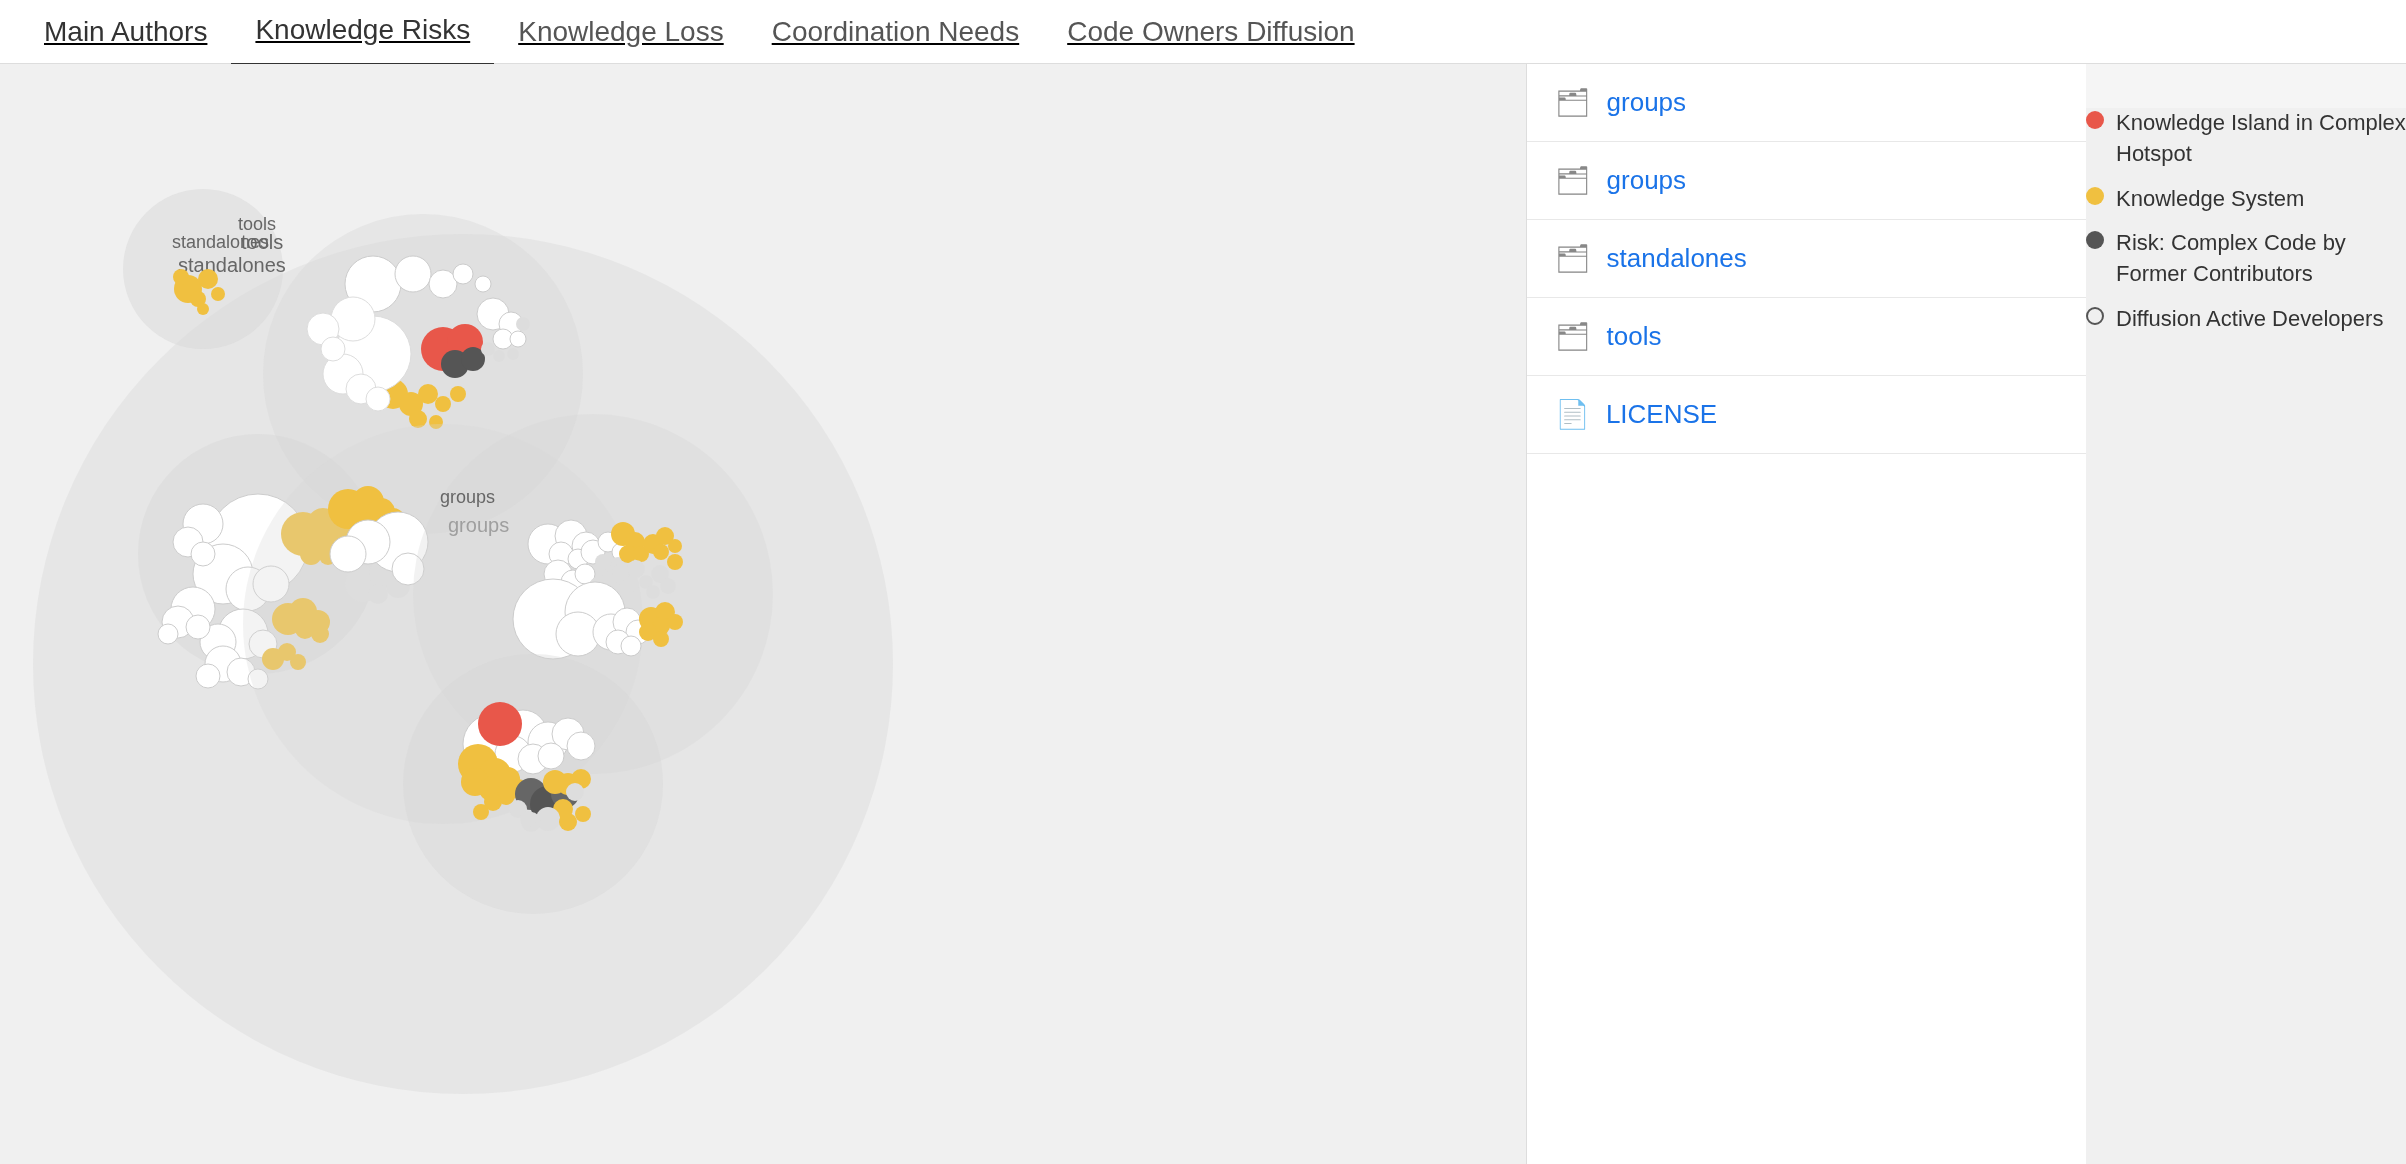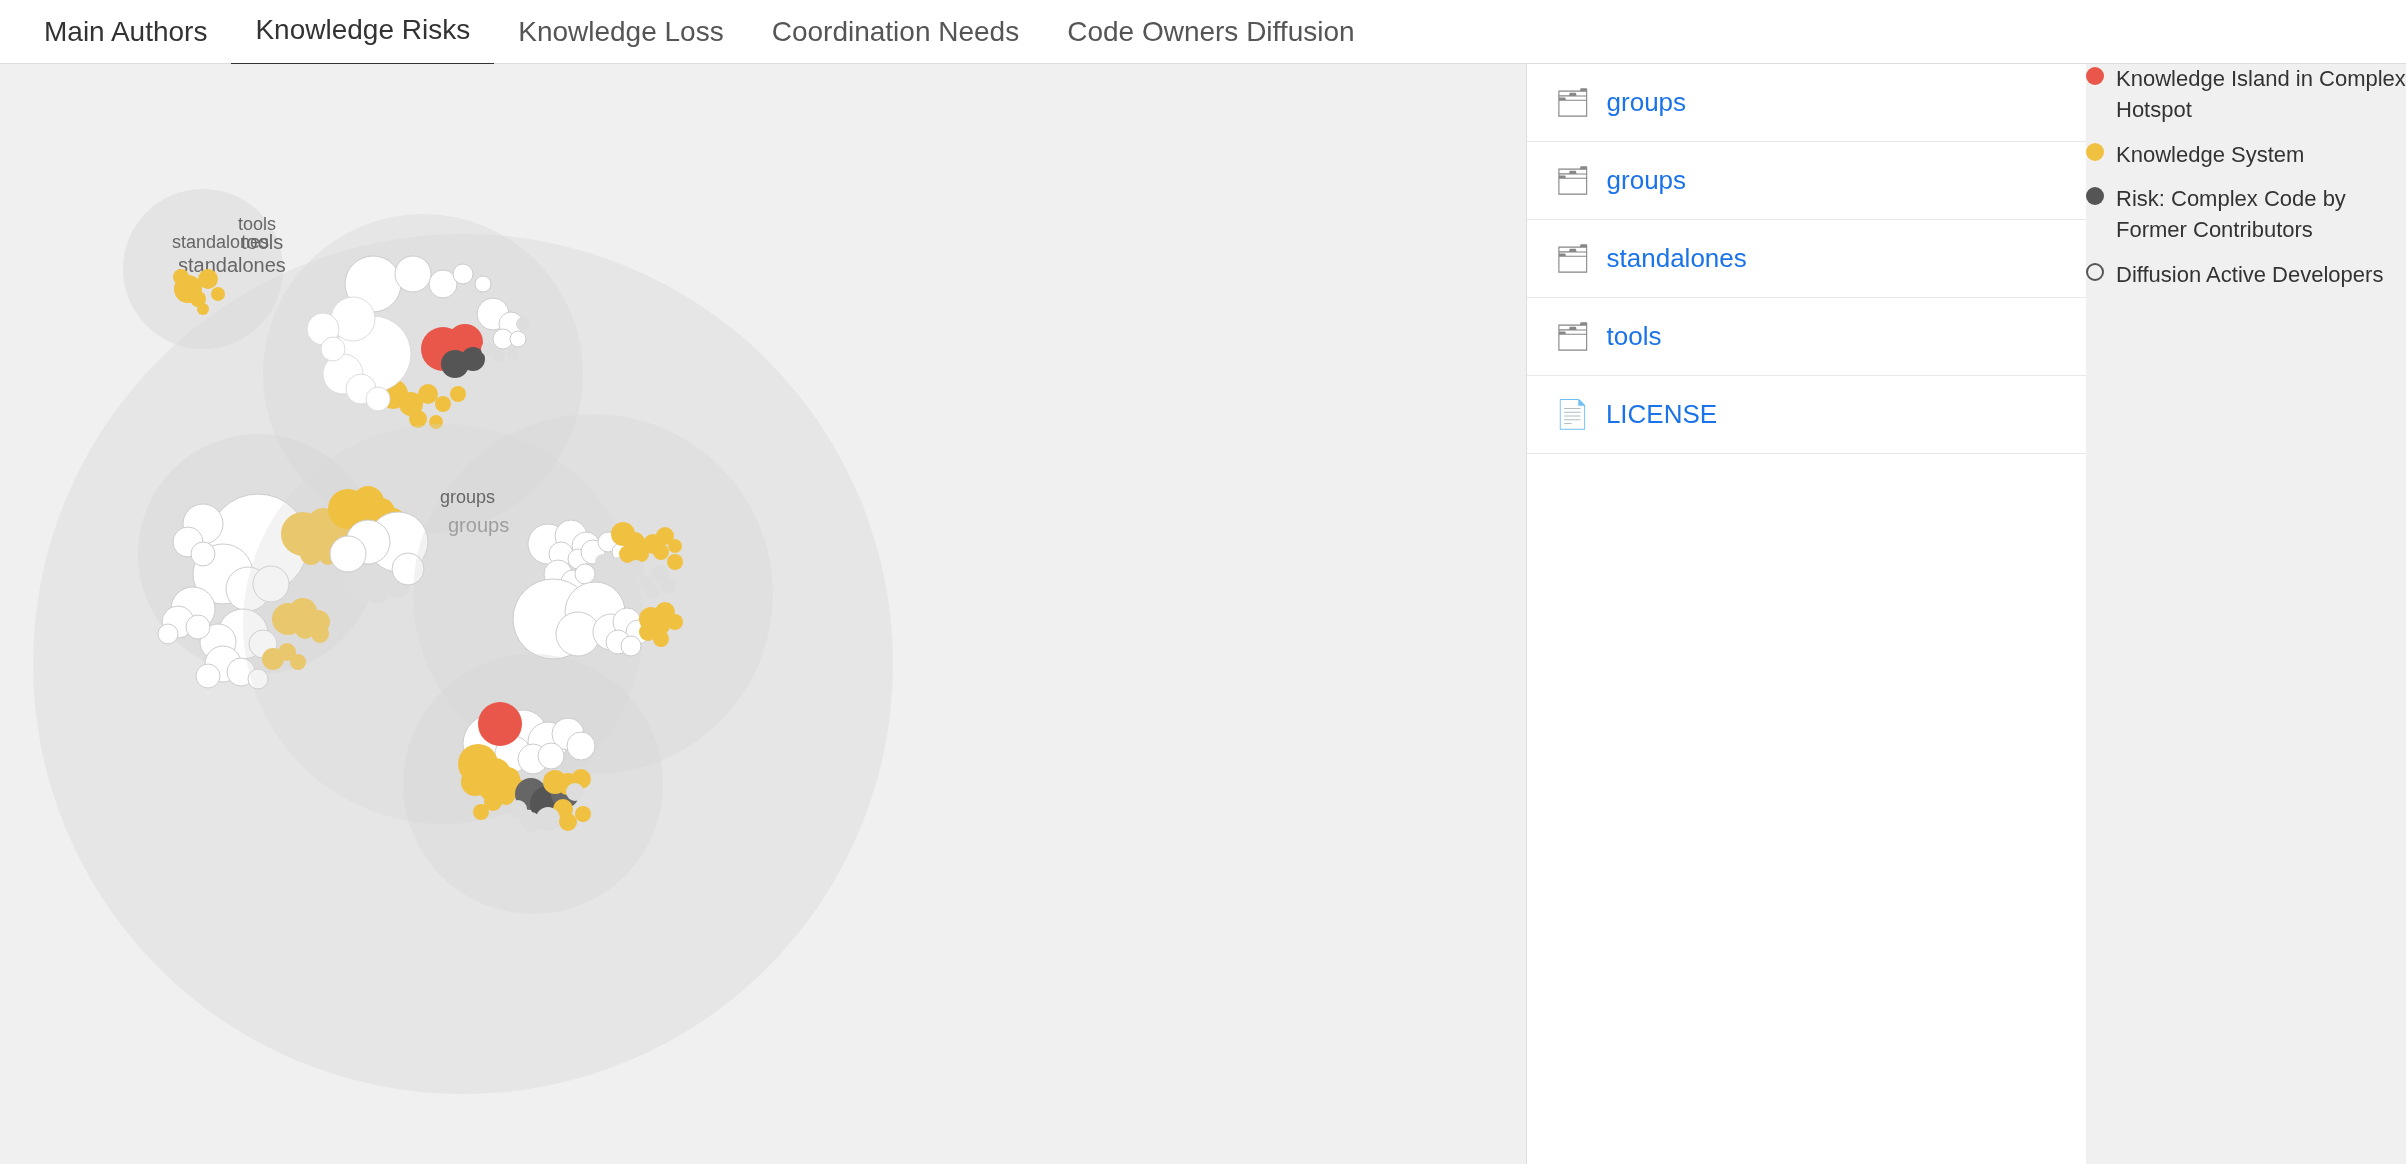--- a/index.html
+++ b/index.html
@@ -6,20 +6,21 @@
     body { font-family: -apple-system, BlinkMacSystemFont, 'Segoe UI', sans-serif; background: #f5f5f5; overflow: hidden; width: 2406px; height: 1164px; }
 
     
     #nav-bar {
       display: flex;
       align-items: center;
       background: #fff;
       border-bottom: 1px solid #ddd;
       padding: 0 20px;
       height: 64px;
+      text-decoration: underline;
     }
     .nav-tab {
       padding: 20px 24px;
       font-size: 28px;
       color: #555;
       cursor: pointer;
       position: relative;
       white-space: nowrap;
     }
     .nav-tab.active {
@@ -57,20 +58,21 @@
       background: #fff;
       border-left: 1px solid #ddd;
       overflow-y: auto;
     }
 
     
     #legend-panel {
       width: 320px;
       background: #f0f0f0;
       font-size: 22px;
+      margin-top: 44px;
     }
 
     
     #breadcrumb {
       display: flex;
       align-items: center;
       padding: 18px 24px;
       border-bottom: 1px solid #e0e0e0;
       font-size: 26px;
       background: #fafafa;

